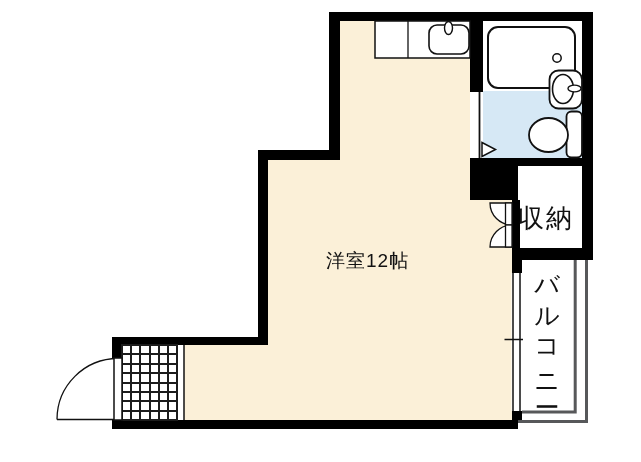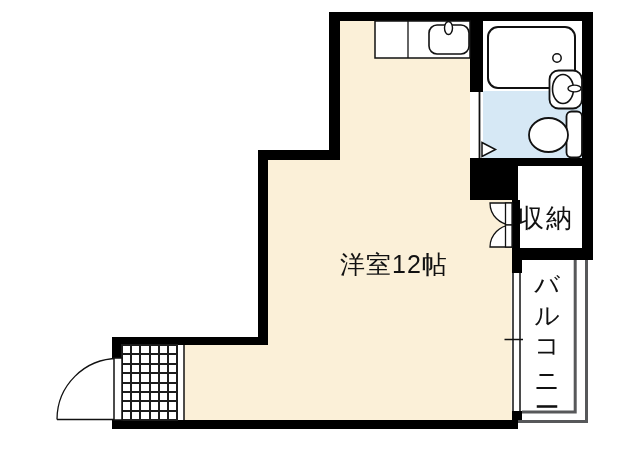--- a/index.html
+++ b/index.html
@@ -2,21 +2,21 @@
 <html><head>
 <meta charset="utf-8">
 <style>
   html,body{margin:0;padding:0;background:#fff;}
   #stage{
     position:relative;width:641px;height:462px;background:#fff;overflow:hidden;
     font-family:"Liberation Sans",sans-serif;
   }
   #plan-svg{position:absolute;left:0;top:0;}
   .label{position:absolute;color:#111;white-space:nowrap;line-height:1.1;}
-  .label-room{left:340px;top:251px;font-size:25px;letter-spacing:1px;}
+  .label-room{left:326px;top:251px;font-size:19px;letter-spacing:1px;}
   .label-closet{left:518px;top:204px;width:64px;font-size:26px;letter-spacing:2px;}
   .label-balcony{
     left:533px;top:256px;font-size:25px;letter-spacing:6px;
     writing-mode:vertical-rl;text-orientation:mixed;
   }
   .thin{stroke:#111;stroke-width:1.5;fill:none;}
   .fixture{fill:#fff;stroke:#111;stroke-width:1.8;}
 </style>
 </head>
 <body>

